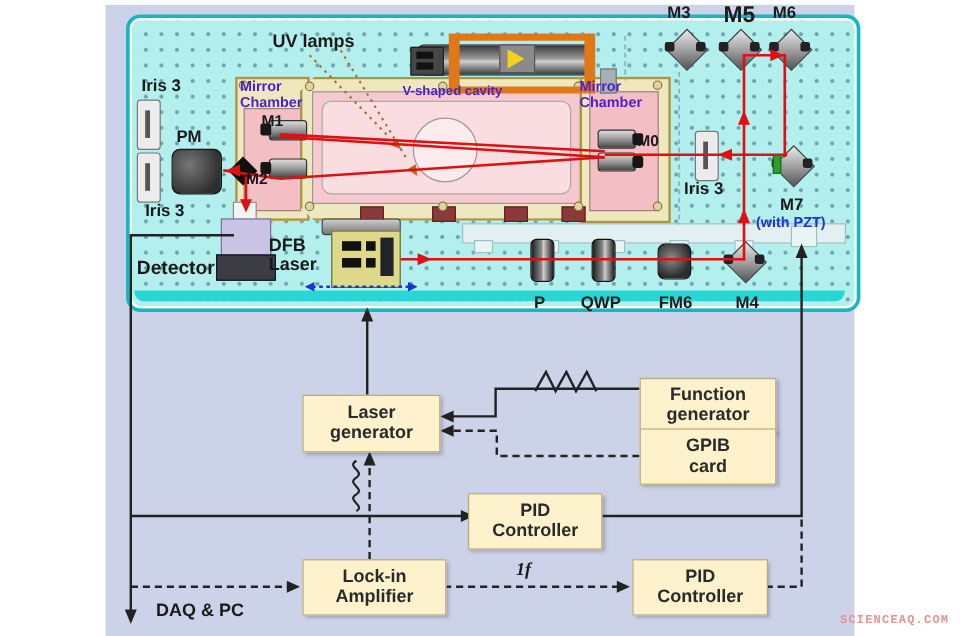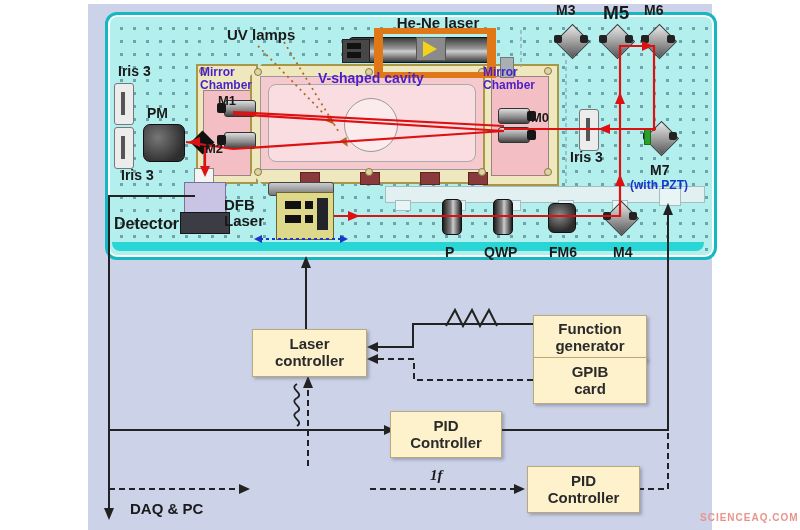--- a/index.html
+++ b/index.html
@@ -35,21 +35,21 @@
   .hmount{background:linear-gradient(180deg,#ddd,#8a8a8a 60%,#444);border:1px solid #333;border-radius:3px;}
   .knob{background:#161616;border-radius:2px;}
   .label{color:#1a1a1a;font-weight:bold;white-space:nowrap;}
   .wrapLbl{white-space:normal;text-align:left;line-height:1.05;}
   .purple{color:#4a1fc8;} .blue{color:#1b35cc;}
   
   .box{background:#fdf2cc;border:1px solid #b9a97c;box-shadow:2px 2px 3px rgba(60,60,90,.35);
        display:flex;align-items:center;justify-content:center;text-align:center;
        font-weight:bold;font-size:15px;line-height:1.12;color:#2a2a2a;}
   svg.overlay{left:0;top:0;pointer-events:none;}
-  .wm{font-size:10px;letter-spacing:1px;color:#e8948c;font-weight:bold;}
+  .wm{font-size:10px;letter-spacing:1px;color:#e8948c;font-weight:bold;font-family:Liberation Mono, monospace;}
 </style>
 </head>
 <body>
 
 <div class="stage">
 
   <div class="abs panel"></div>
   <div class="abs table"></div>
   <div class="abs shelf"></div>
   <div class="abs tab" style="left:395px;top:200px;width:14px;height:9px"></div>
@@ -221,45 +221,47 @@
       <polygon points="301,268 311,268 306,256"></polygon>
       <polygon points="378,342 378,352 367,347"></polygon>
       <polygon points="378,354 378,364 367,359"></polygon>
       <polygon points="303,388 313,388 308,376"></polygon>
       <polygon points="239,484 239,494 250,489"></polygon>
       <polygon points="514,484 514,494 525,489"></polygon>
     </g>
   </svg>
 
   <div class="abs box" style="left:252px;top:329px;width:113px;height:46px">
-      <span>Laser controller</span>
+      <span>Laser generator</span>
     </div>
   <div class="abs box" style="left:533px;top:315px;width:112px;height:44px">
       <span>Function generator</span>
     </div>
   <div class="abs box" style="left:533px;top:357px;width:112px;height:45px">
       <span style="display:block;width:60px">GPIB card</span>
     </div>
   <div class="abs box" style="left:390px;top:411px;width:110px;height:45px">
       <span style="display:block;width:80px">PID Controller</span>
+    </div>
+  <div class="abs box" style="left:252px;top:466px;width:118px;height:45px">
+      <span style="display:block;width:80px">Lock-in Amplifier</span>
     </div>
   <div class="abs box" style="left:527px;top:466px;width:111px;height:45px">
       <span style="display:block;width:80px">PID Controller</span>
     </div>
 
   <div class="abs label" style="left:556px;top:2px;font-size:14px">M3</div>
   <div class="abs label" style="left:603px;top:2px;font-size:19px">M5</div>
   <div class="abs label" style="left:644px;top:2px;font-size:14px">M6</div>
-  <div class="abs label" style="left:383px;top:14px;width:110px;text-align:center;font-size:15px">He-Ne laser</div>
   <div class="abs label" style="left:227px;top:26px;font-size:15px">UV lamps</div>
   <div class="abs label" style="left:118px;top:63px;font-size:14px">Iris 3</div>
   <div class="abs label" style="left:147px;top:105px;font-size:14px">PM</div>
   <div class="abs label" style="left:121px;top:167px;font-size:14px">Iris 3</div>
   <div class="abs label wrapLbl purple" style="left:200px;top:66px;width:72px;font-size:12px">Mirror Chamber</div>
-  <div class="abs label purple" style="left:318px;top:70px;width:118px;font-size:14px">V-shaped cavity</div>
+  <div class="abs label purple" style="left:318px;top:70px;width:118px;text-align:center;font-size:11px">V-shaped cavity</div>
   <div class="abs label wrapLbl purple" style="left:483px;top:66px;width:72px;font-size:12px">Mirror Chamber</div>
   <div class="abs label" style="left:218px;top:93px;font-size:13px">M1</div>
   <div class="abs label" style="left:205px;top:141px;font-size:13px">M2</div>
   <div class="abs label" style="left:531px;top:110px;font-size:13px">M0</div>
   <div class="abs label" style="left:570px;top:149px;font-size:14px">Iris 3</div>
   <div class="abs label" style="left:650px;top:162px;font-size:14px">M7</div>
   <div class="abs label blue" style="left:630px;top:178px;font-size:12px">(with PZT)</div>
   <div class="abs label" style="left:114px;top:215px;font-size:16px">Detector</div>
   <div class="abs label wrapLbl" style="left:224px;top:197px;width:50px;font-size:15px">DFB Laser</div>
   <svg class="abs" style="left:254px;top:234px" width="94" height="10">

